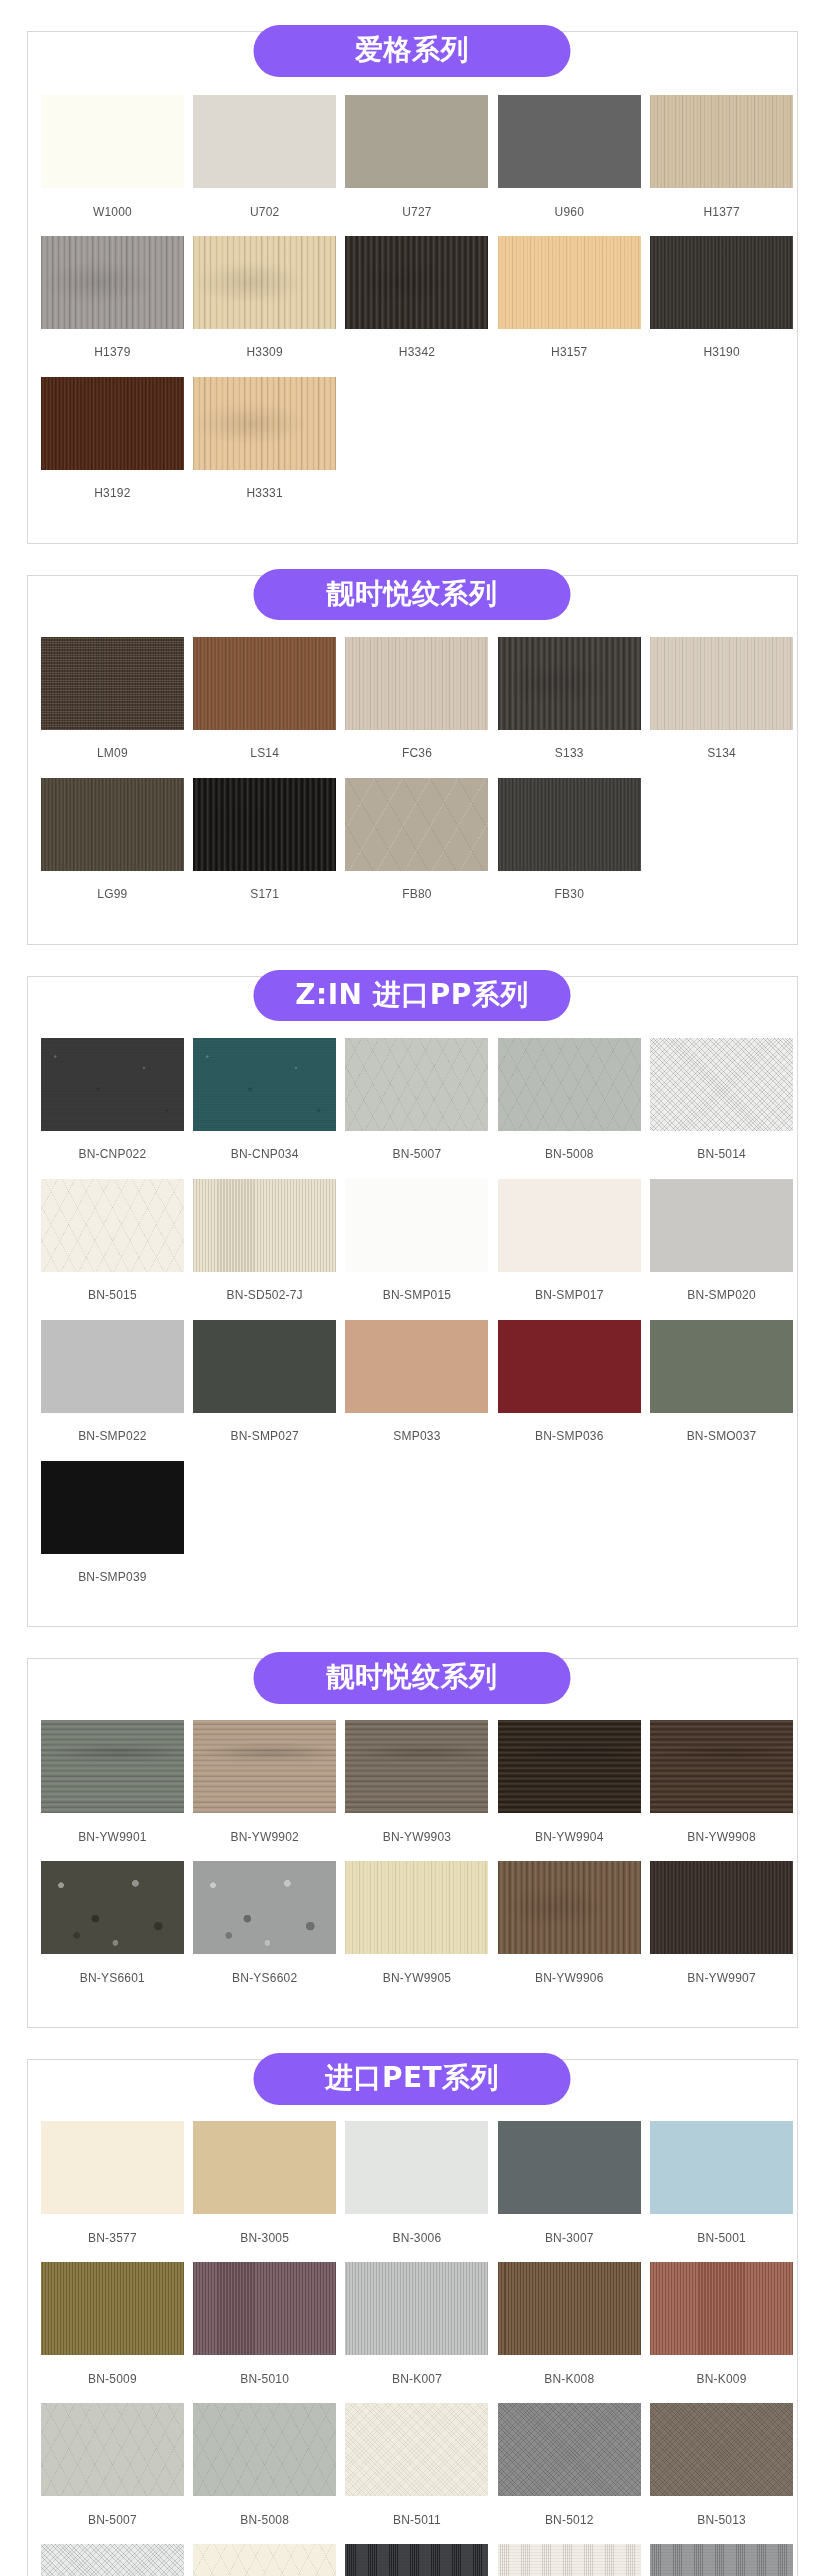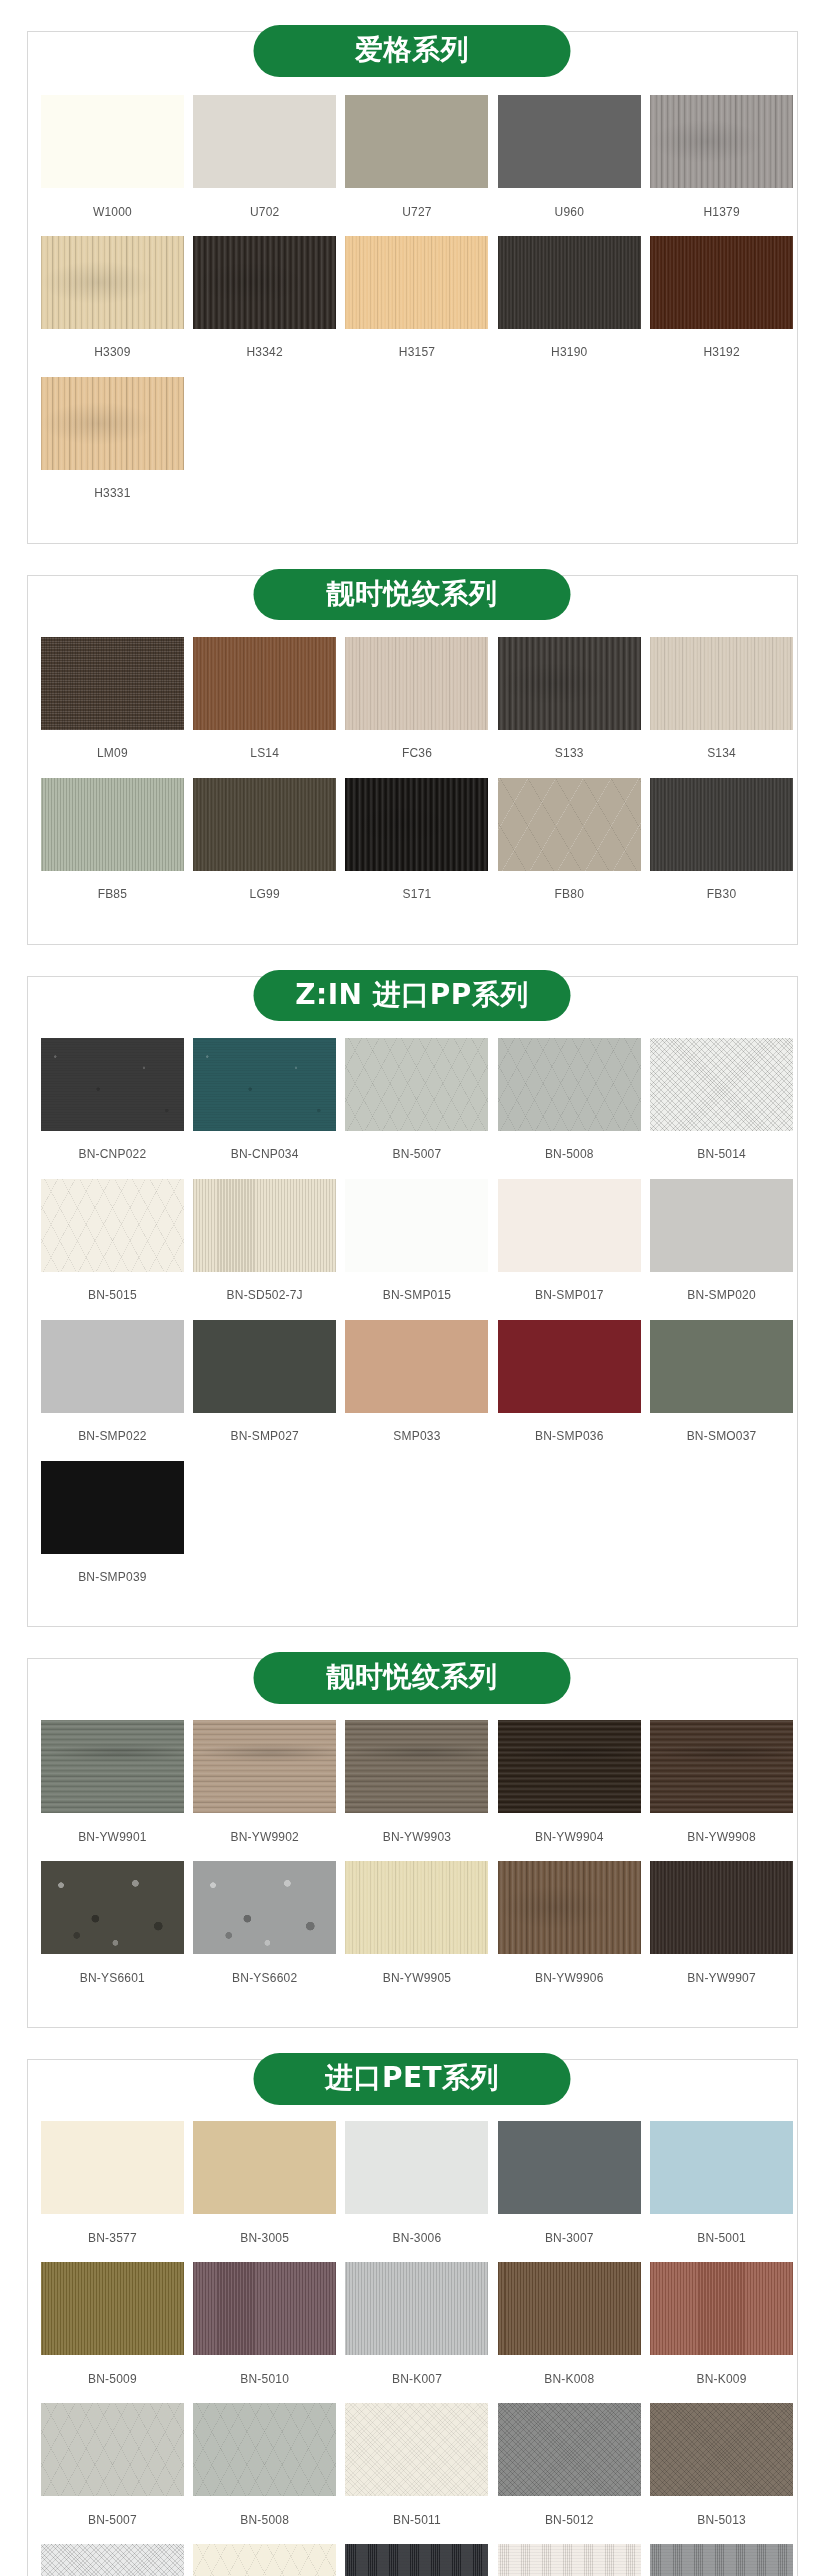--- a/index.html
+++ b/index.html
@@ -16,21 +16,21 @@
     width: 824px;
     padding-top: 31px;
   }
 
   .section-title-pill {
     position: absolute;
     top: 25px;
     left: 50%;
     transform: translateX(-50%);
     z-index: 5;
-    background: #15803d;
+    background: #8b5cf6;
     color: #ffffff;
     border-radius: 36px;
     padding: 8.2px 28px 10.3px 28px;
     min-width: 317px;
     text-align: center;
     font-size: 28px;
     line-height: 1.18;
     font-weight: 700;
     letter-spacing: 0.5px;
     font-family: "DejaVu Sans", "Liberation Sans", sans-serif;
@@ -173,20 +173,24 @@
           </div>
           <div class="swatch-cell">
             <div class="swatch" style="background-color: rgb(168, 163, 146);"></div>
             <div class="swatch-label">U727</div>
           </div>
           <div class="swatch-cell">
             <div class="swatch" style="background-color: rgb(100, 100, 100);"></div>
             <div class="swatch-label">U960</div>
           </div>
           <div class="swatch-cell">
+            <div class="swatch tx-woodv" style="background-color: rgb(207, 189, 160);"></div>
+            <div class="swatch-label">H1377</div>
+          </div>
+          <div class="swatch-cell">
             <div class="swatch tx-woodv2" style="background-color: rgb(155, 150, 147);"></div>
             <div class="swatch-label">H1379</div>
           </div>
           <div class="swatch-cell">
             <div class="swatch tx-woodv2" style="background-color: rgb(226, 207, 168);"></div>
             <div class="swatch-label">H3309</div>
           </div>
           <div class="swatch-cell">
             <div class="swatch tx-woodv2" style="background-color: rgb(45, 39, 34);"></div>
             <div class="swatch-label">H3342</div>
@@ -231,24 +235,20 @@
           </div>
           <div class="swatch-cell">
             <div class="swatch tx-woodv2" style="background-color: rgb(59, 55, 51);"></div>
             <div class="swatch-label">S133</div>
           </div>
           <div class="swatch-cell">
             <div class="swatch tx-woodv" style="background-color: rgb(214, 203, 187);"></div>
             <div class="swatch-label">S134</div>
           </div>
           <div class="swatch-cell">
-            <div class="swatch tx-linev" style="background-color: rgb(169, 178, 160);"></div>
-            <div class="swatch-label">FB85</div>
-          </div>
-          <div class="swatch-cell">
             <div class="swatch tx-woodv" style="background-color: rgb(74, 67, 53);"></div>
             <div class="swatch-label">LG99</div>
           </div>
           <div class="swatch-cell">
             <div class="swatch tx-woodv2" style="background-color: rgb(21, 19, 17);"></div>
             <div class="swatch-label">S171</div>
           </div>
           <div class="swatch-cell">
             <div class="swatch tx-tri" style="background-color: rgb(181, 171, 154);"></div>
             <div class="swatch-label">FB80</div>

